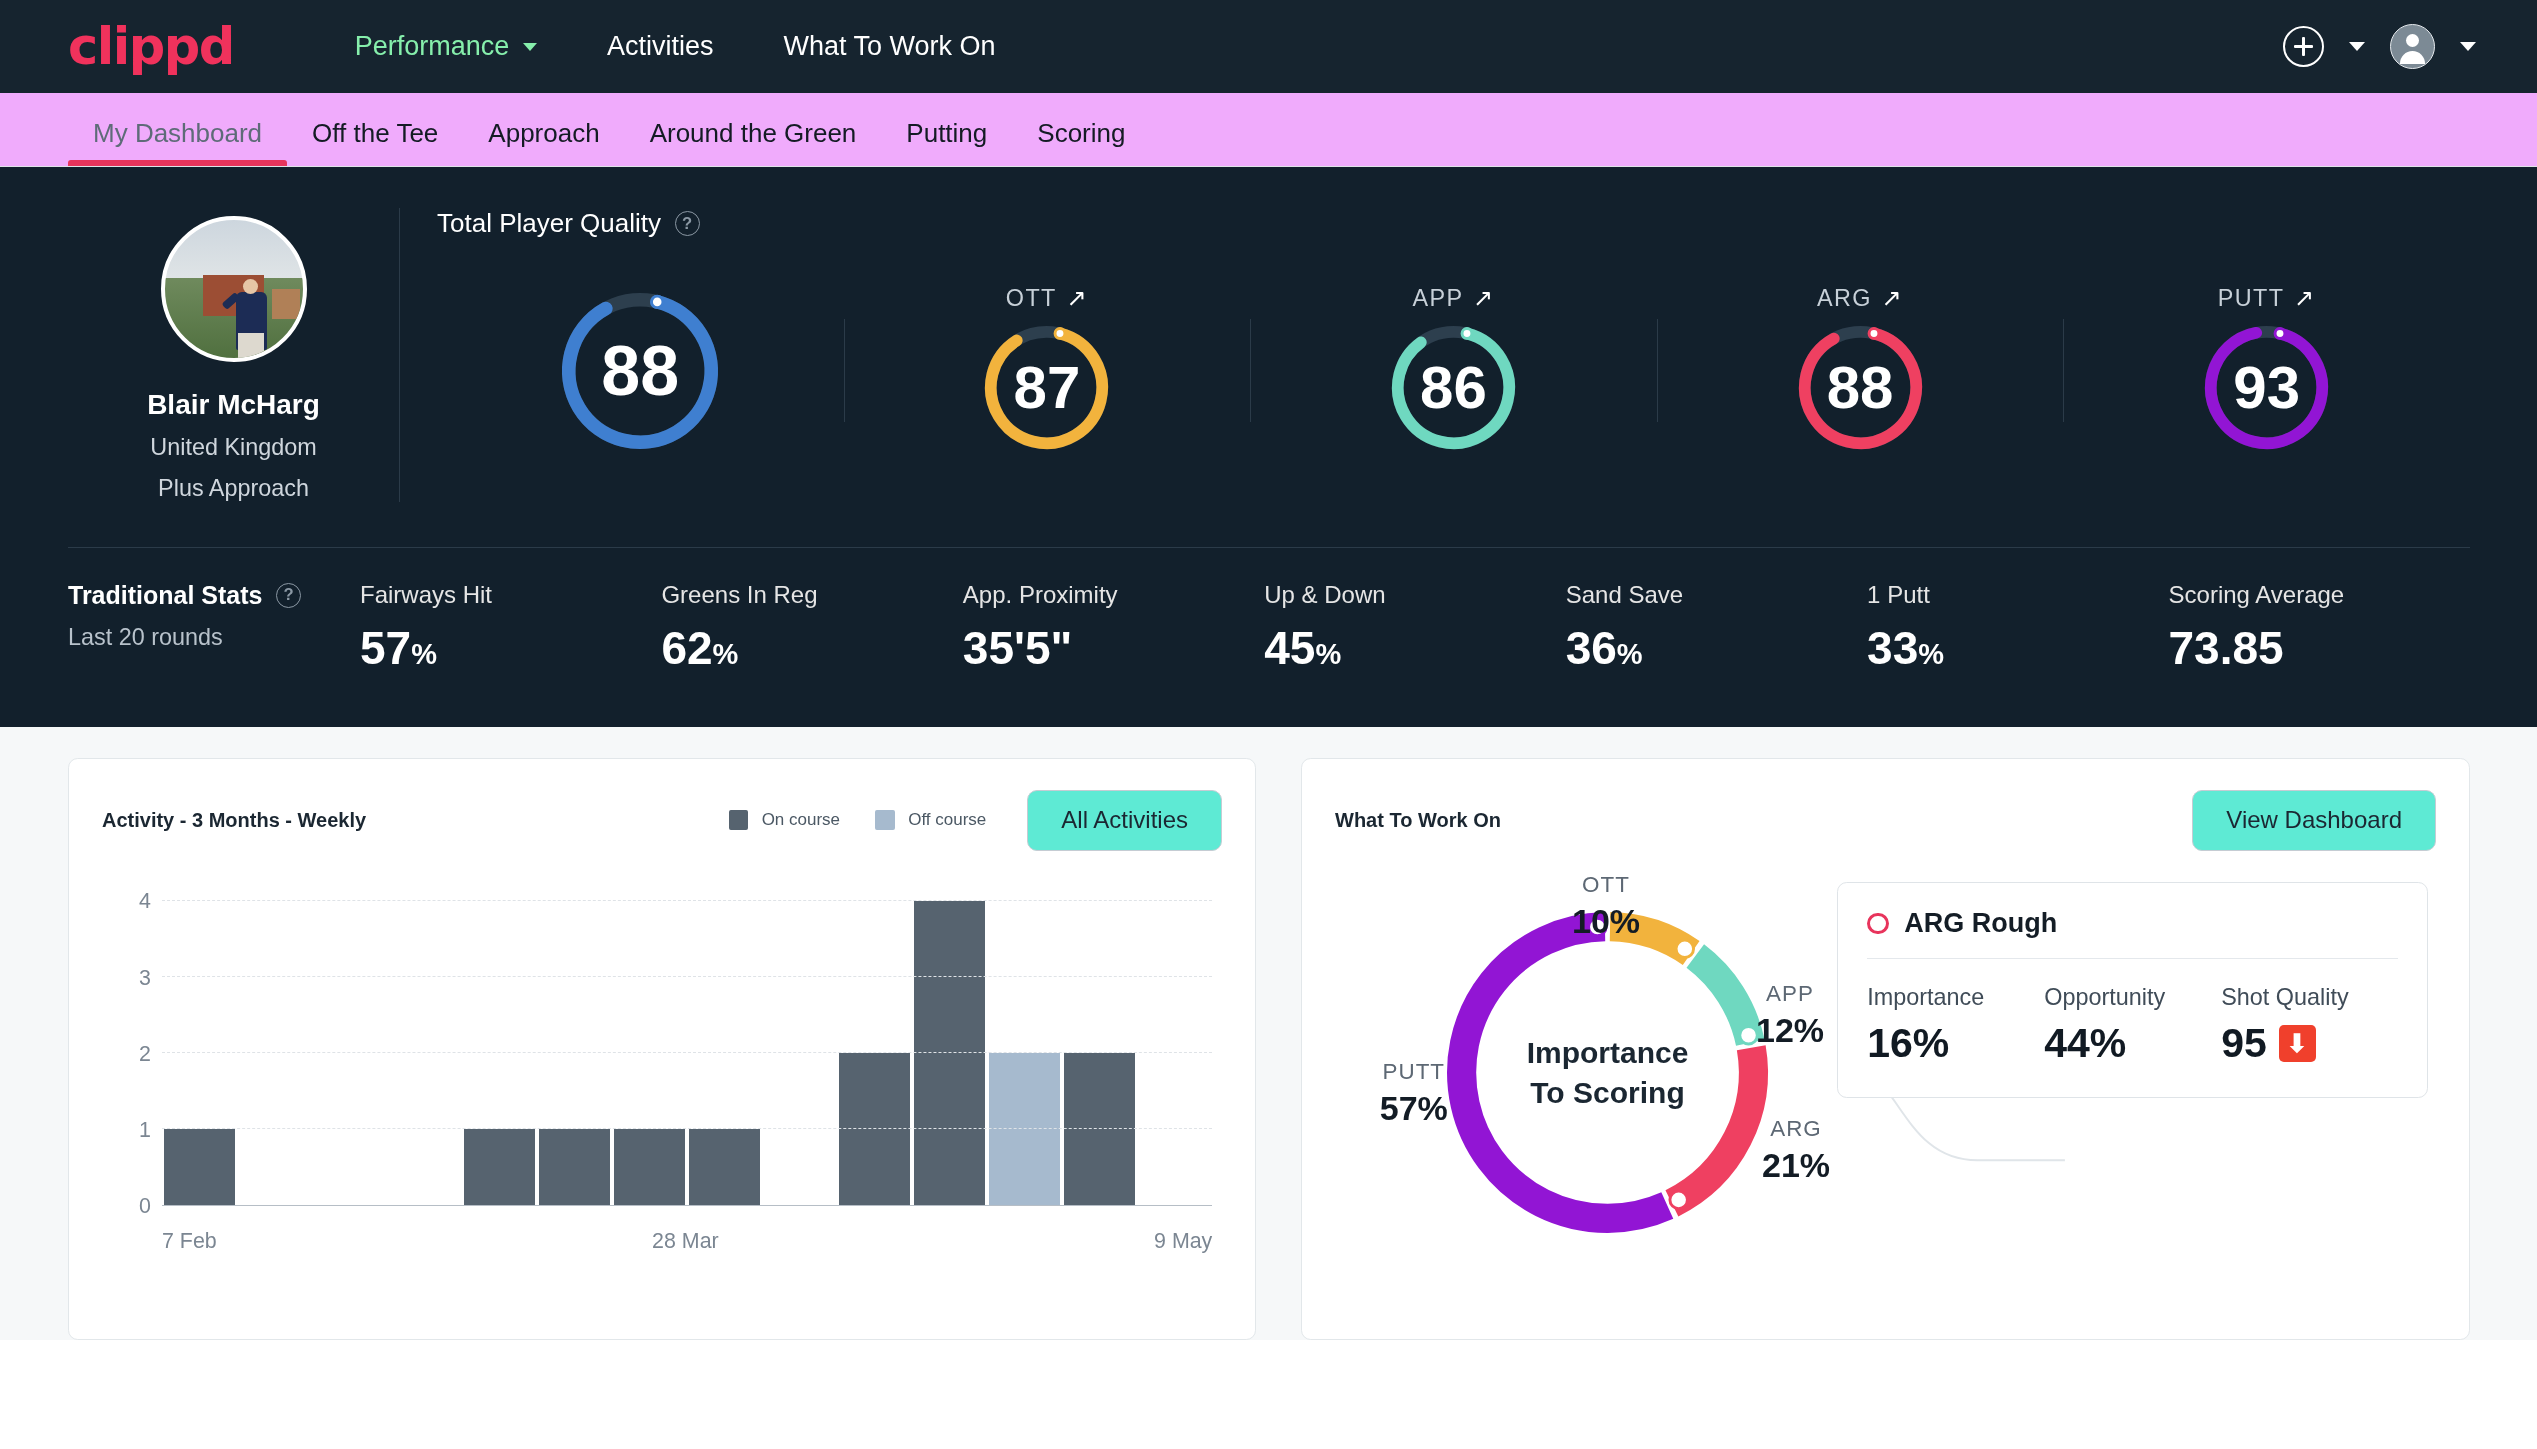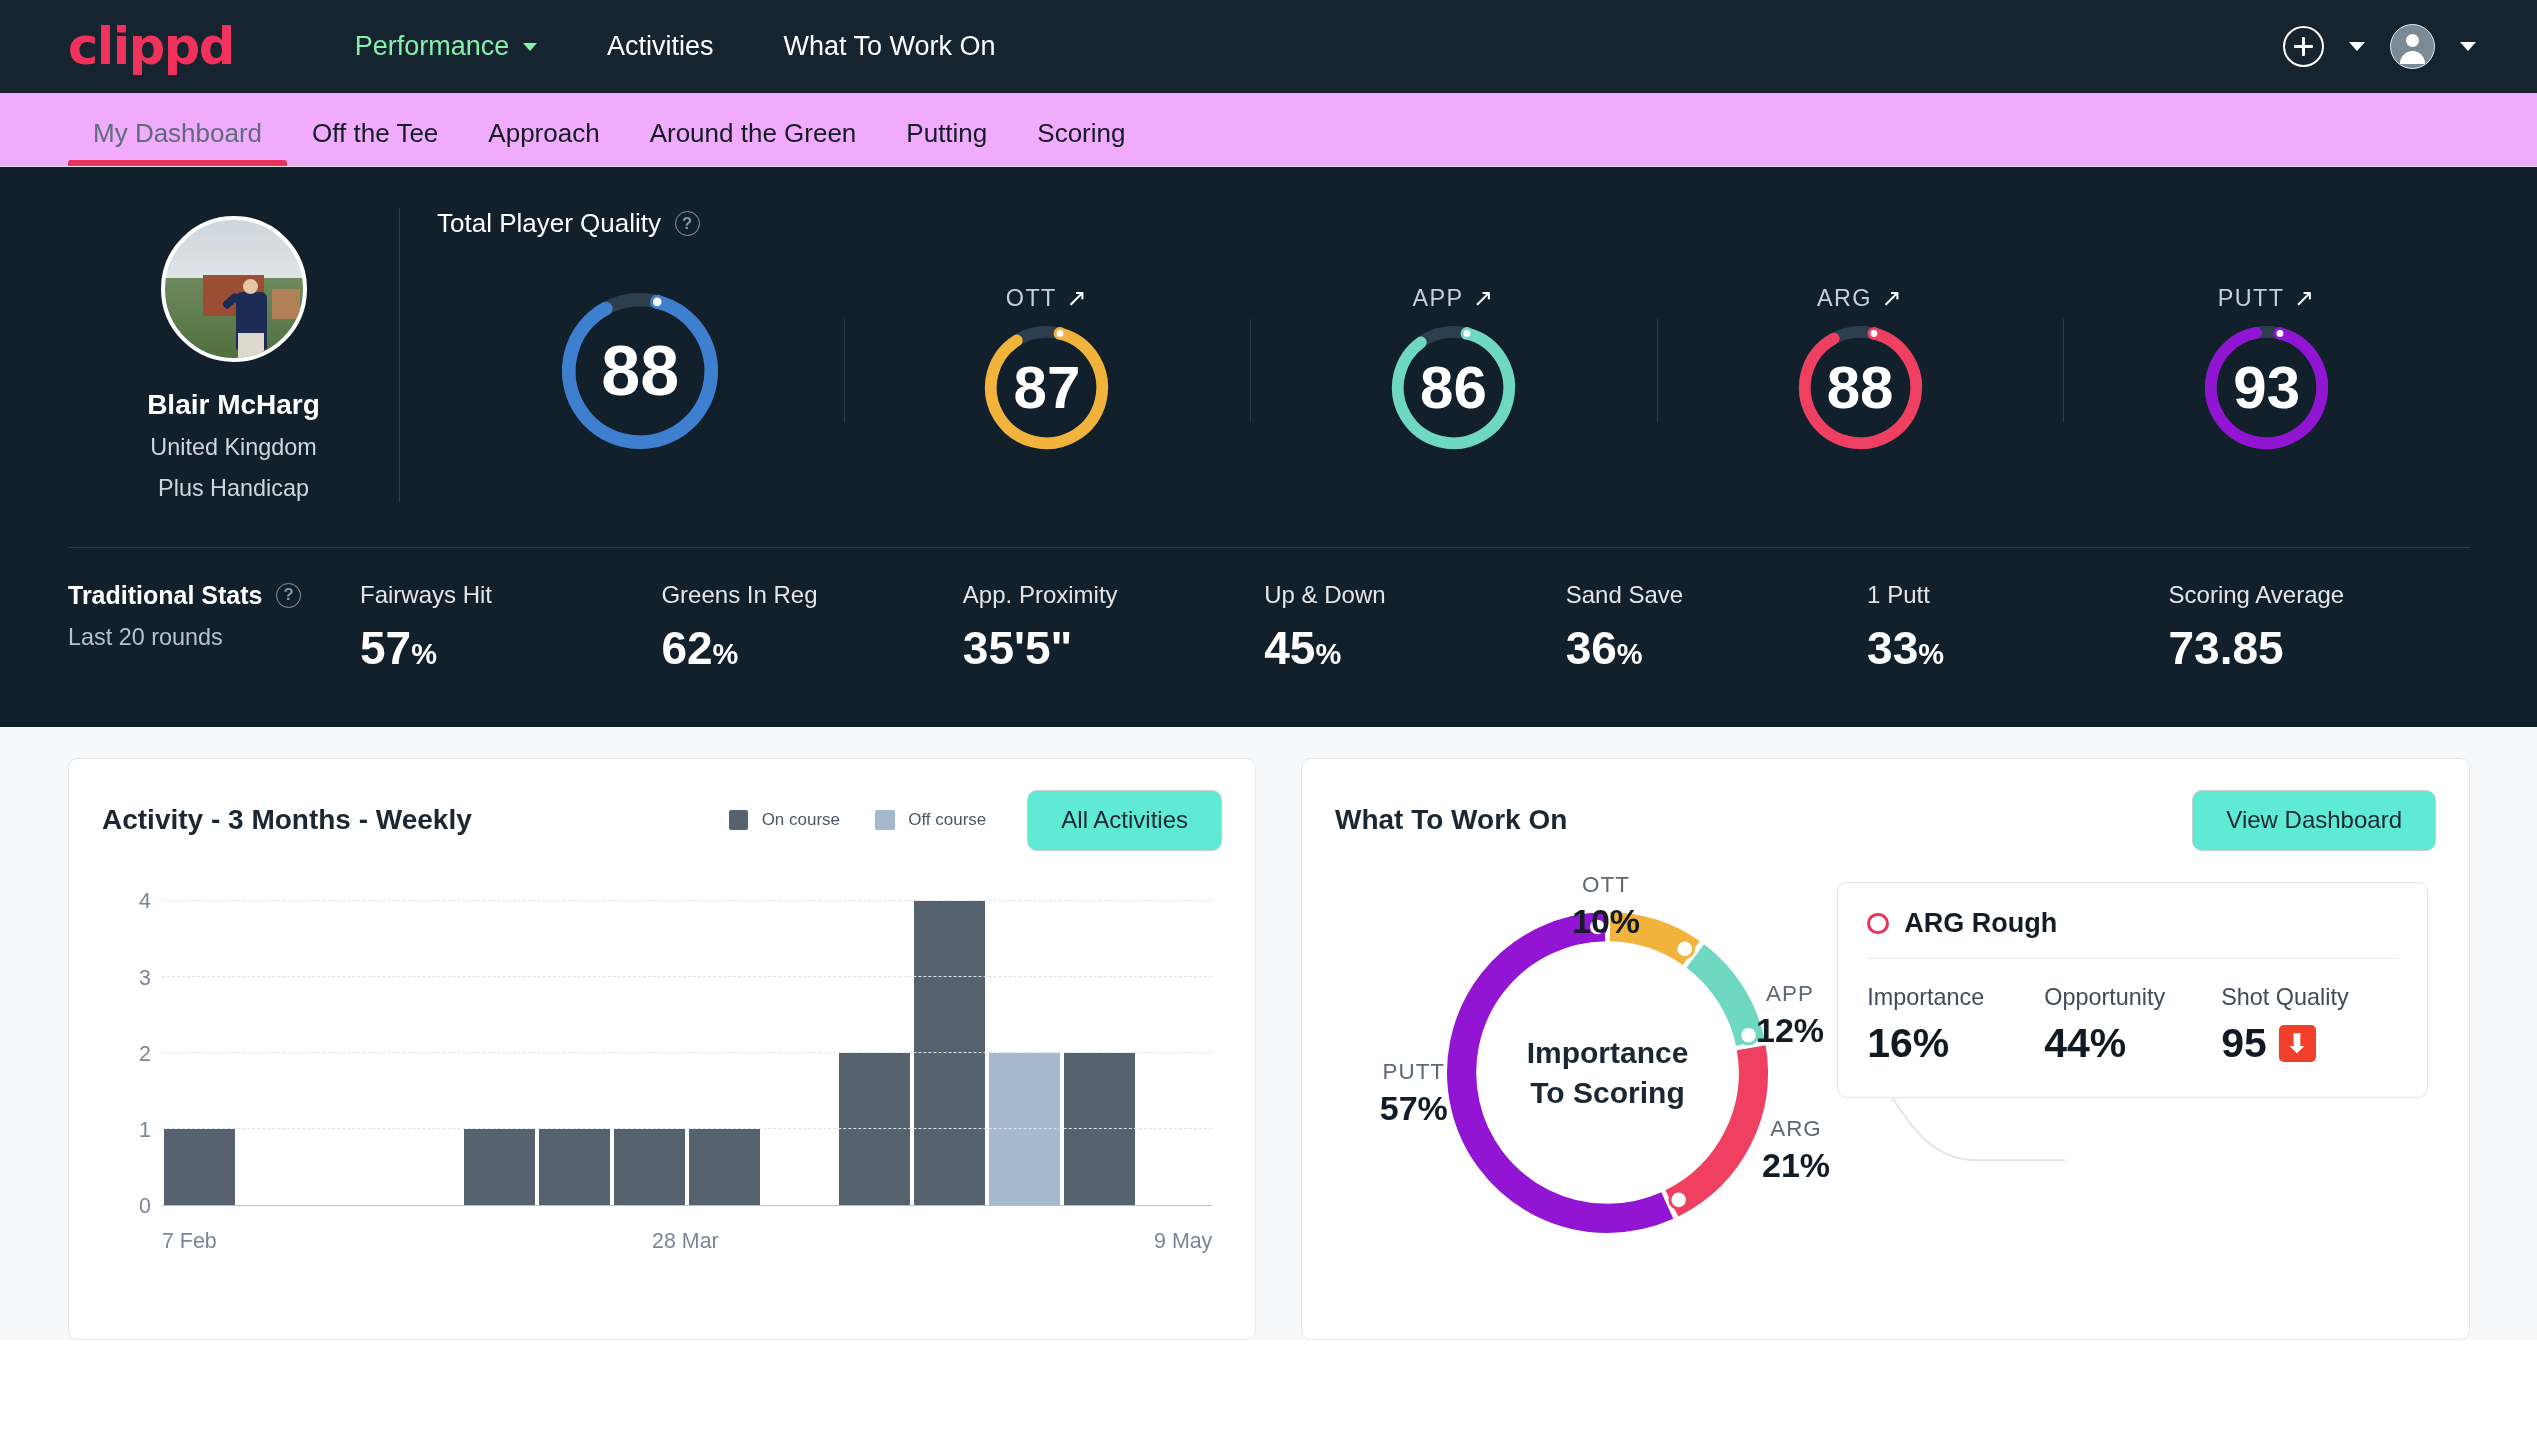--- a/index.html
+++ b/index.html
@@ -136,21 +136,21 @@
     line-height: 1; }
   .tstat-val .u { font-size: 29px; font-weight: 700; }
 
   
   .bottom { display: flex; gap: 45px; padding: 31px 68px 0 68px;
     background: #f6f8f9; height: 613px; }
   .card { background: #ffffff; border: 1px solid #e2e7ea; border-radius: 9.7px;
     flex: 1; padding: 31px 33px; position: relative; }
   .card.left { flex: 0 0 1188px; }
   .card-head { display: flex; align-items: center; }
-  .card-title { font-size: 28px; font-weight: 700; color: #1b2732; }
+  .card-title { font-size: 20px; font-weight: 700; color: #1b2732; }
   .legend { display: flex; align-items: center; gap: 35px; margin-left: auto;
     margin-right: 41px; }
   .legend-item { display: flex; align-items: center; gap: 13.6px;
     font-size: 17px; color: #4b5864; }
   .sw { width: 19.5px; height: 19.5px; border-radius: 1.9px; }
   .btn {
     border: 1px solid #c5ccd3; background: #5eead4; border-radius: 10px;
     font-size: 24px; color: #1b2732; padding: 15.6px 33px; cursor: pointer;
     font-family: "Liberation Sans", sans-serif; white-space: nowrap;
   }
@@ -248,21 +248,21 @@
       <div class="pfp">
         <span class="bldg"></span>
         <span class="bldg2"></span>
         <span class="person-arm"></span>
         <span class="person-body"></span>
         <span class="person-legs"></span>
         <span class="person-head"></span>
       </div>
       <div class="pname">Blair McHarg</div>
       <div class="psub">United Kingdom</div>
-      <div class="psub2">Plus Handicap</div>
+      <div class="psub2">Plus Approach</div>
     </div>
 
     <div class="quality">
       <div class="quality-head">
         <div class="quality-title">Total Player Quality</div>
         <div class="qmark">?</div>
       </div>
       <div class="rings" id="rings-container">
           <div class="ring-cell">
             <div class="ring-label"></div>

